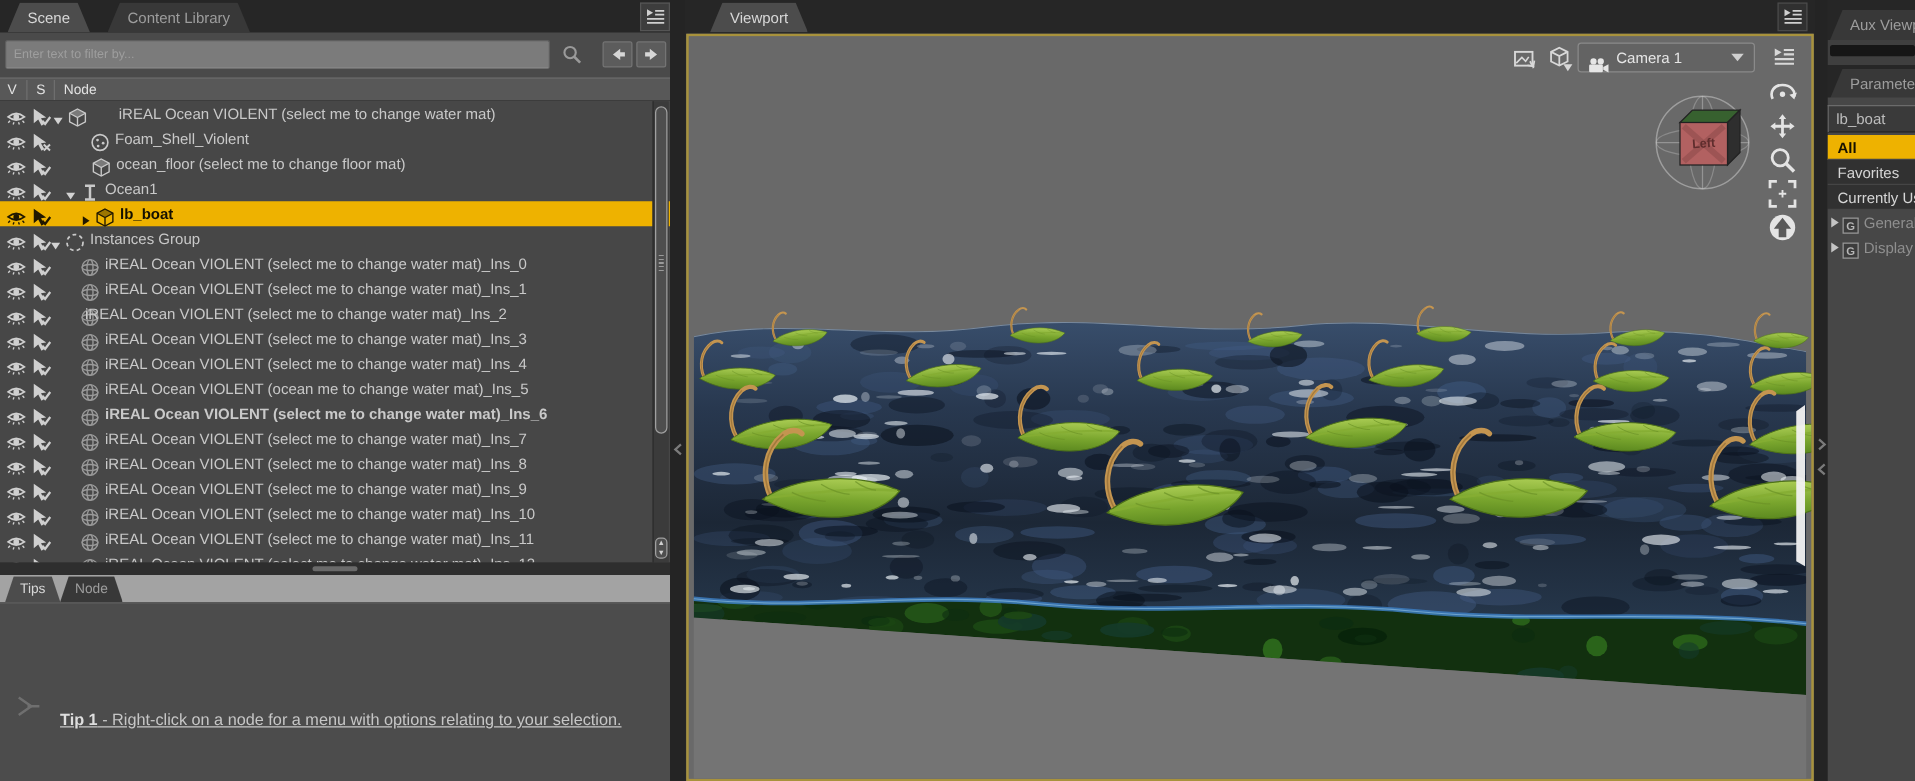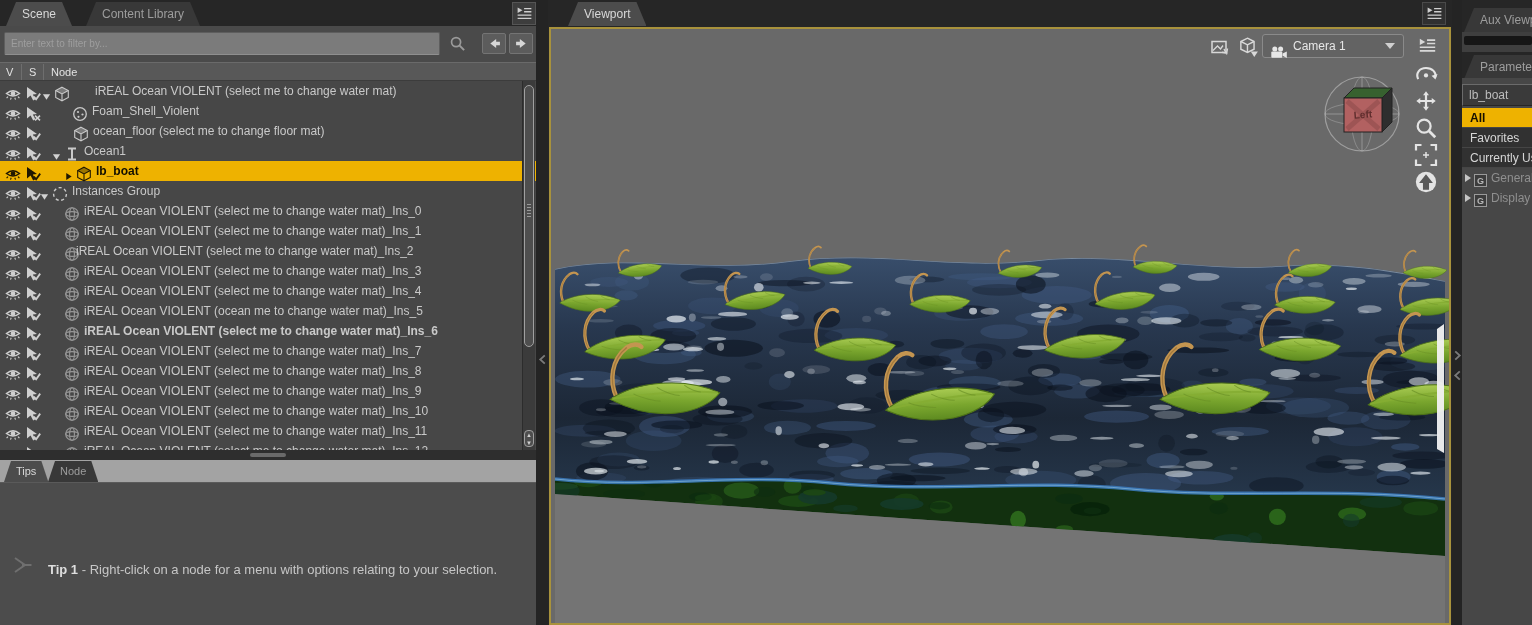--- a/index.html
+++ b/index.html
@@ -48,21 +48,21 @@
   .vgrip{ position:absolute; left:2px; top:118px; width:4px; height:14px;
         background:repeating-linear-gradient(#9a9a9a 0 1px, transparent 1px 3px); }
   .vstepper{ position:absolute; left:1px; bottom:3px; width:10px; height:17px; background:#4e4e4e;
         border:1px solid #a0a0a0; border-radius:4px; color:#d0d0d0; font-size:6px; line-height:8px; text-align:center; }
   .splitter{ position:absolute; left:0; top:450px; width:536px; height:10px; background:#2e2e2e; }
   .splitgrip{ position:absolute; left:250px; top:3px; width:36px; height:4px; background:#6a6a6a; border-radius:2px; }
   .bottom-tabbar{ position:absolute; left:0; top:460px; width:536px; height:22px; background:#a3a3a3; }
   .tips-body{ position:absolute; left:0; top:482px; width:536px; height:143px; background:#4c4c4c;
         border-top:1px solid #5a5a5a; }
   .tip-ico{ position:absolute; left:12px; top:72px; color:#6f6f6f; }
-  .tip-text{ position:absolute; left:48px; top:79px; right:24px; font-size:13px; color:#cicic1; color:#c6c6c6; }
+  .tip-text{ position:absolute; left:48px; top:85px; right:24px; font-size:13px; color:#cicic1; color:#c6c6c6;text-decoration:underline; }
   .tip-text b{ color:#dedede; }
 
   
   .gap-strip{ position:absolute; top:0; height:625px; background:#242424; }
   .chev{ position:absolute; color:#7a7a7a; }
 
   
   .vp-pane{ position:absolute; left:548px; top:0; width:904px; height:625px; background:#262626; }
   .vp-frame{ position:absolute; left:1px; top:27px; width:902px; height:598px;
         border:2px solid #a8923c; background:#6b6b6b; }
@@ -379,21 +379,21 @@
           <div class="trow">
             <span class="cV"><svg class="icn" width="16" height="16">
                 <use href="#i-eye"></use>
               </svg></span>
             <span class="cS"><svg class="icn" width="16" height="16">
                 <use href="#i-cursor-check"></use>
               </svg></span>
             <span class="tico" style="left: 64px; color: rgb(153, 153, 153);"><svg class="icn" width="16" height="16">
                 <use href="#i-instance"></use>
               </svg></span>
-            <span class="tlab" style="left: 76px;">iREAL Ocean VIOLENT (select me to change water mat)_Ins_2</span>
+            <span class="tlab" style="left: 68px;">iREAL Ocean VIOLENT (select me to change water mat)_Ins_2</span>
           </div>
           <div class="trow">
             <span class="cV"><svg class="icn" width="16" height="16">
                 <use href="#i-eye"></use>
               </svg></span>
             <span class="cS"><svg class="icn" width="16" height="16">
                 <use href="#i-cursor-check"></use>
               </svg></span>
             <span class="tico" style="left: 64px; color: rgb(153, 153, 153);"><svg class="icn" width="16" height="16">
                 <use href="#i-instance"></use>

